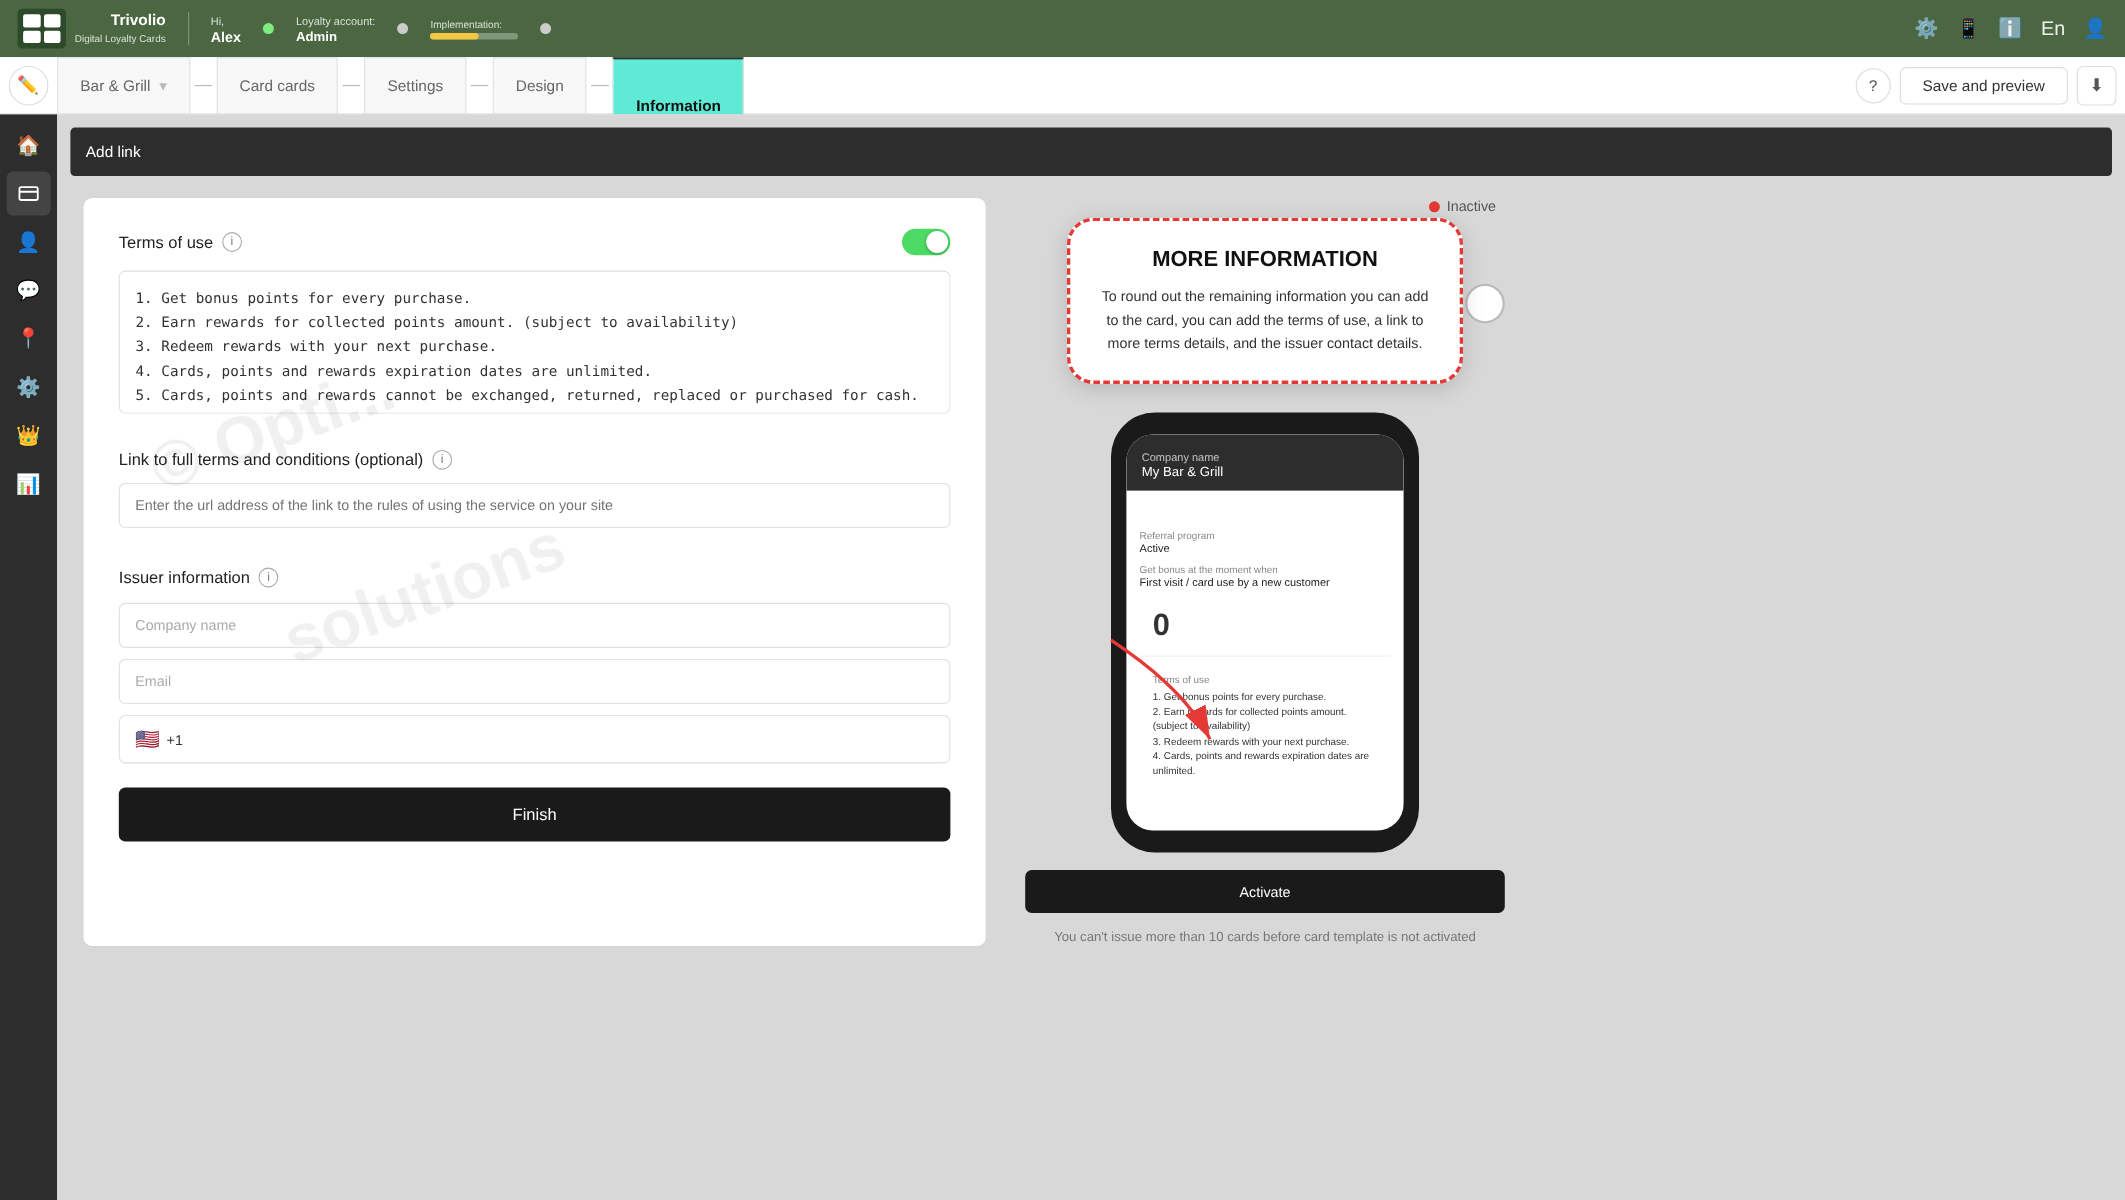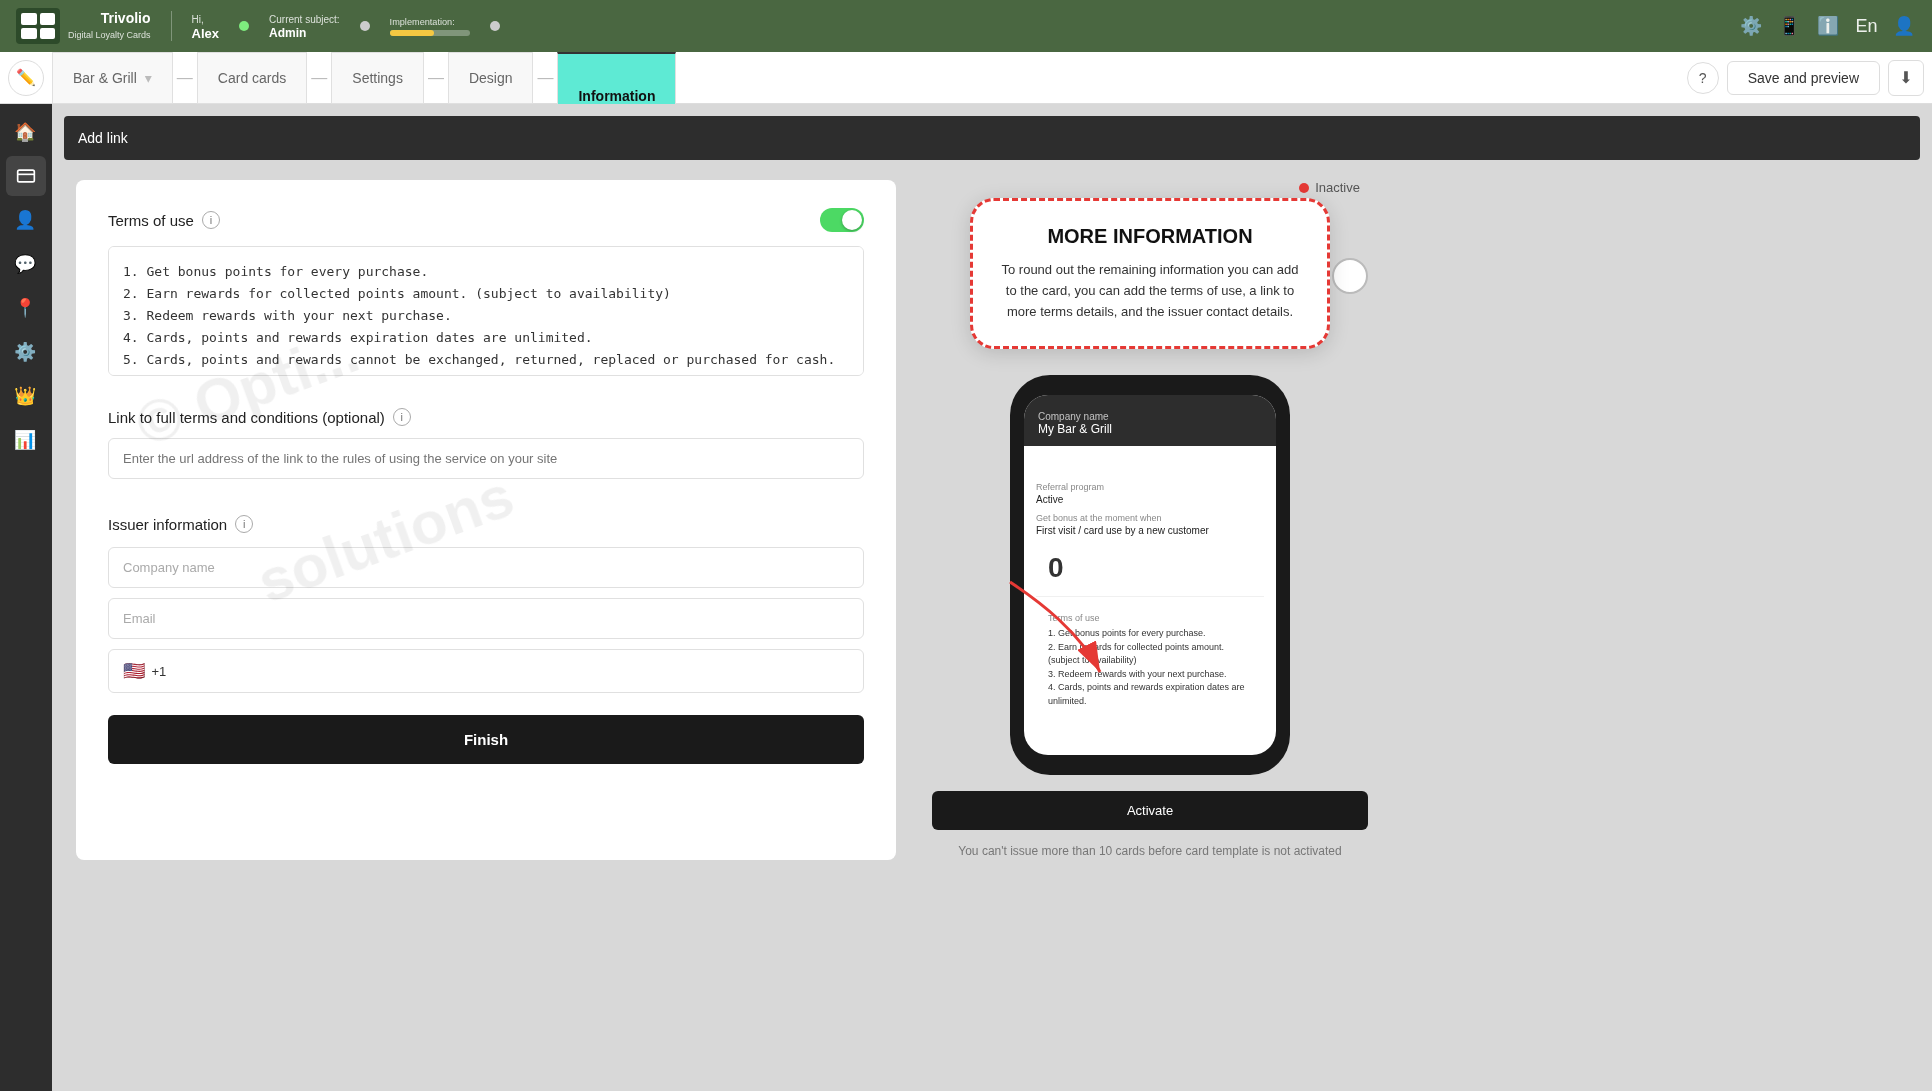--- a/index.html
+++ b/index.html
@@ -288,21 +288,21 @@
 
     
     .finish-btn {
       width: 100%;
       background: #1a1a1a;
       color: white;
       border: none;
       border-radius: 6px;
       padding: 16px;
       font-size: 15px;
-      font-weight: 700;
+      font-weight: 400;
       cursor: pointer;
       margin-top: 12px;
     }
 
     
     .right-panel {
       width: 460px;
       flex-shrink: 0;
       position: relative;
       padding: 12px;
@@ -456,21 +456,21 @@
   <div class="nav-separator"></div>
 
   <div class="user-info">
     <small>Hi,</small>
     <strong>Alex</strong>
   </div>
 
   <div class="status-dot green"></div>
 
   <div class="account-info">
-    <small>Current subject:</small>
+    <small>Loyalty account:</small>
     <strong>Admin</strong>
   </div>
 
   <div class="status-dot"></div>
 
   <div class="impl-info">
     <small>Implementation:</small>
     <div class="impl-bar">
       <div class="impl-bar-fill" style="width:55%"></div>
     </div>

